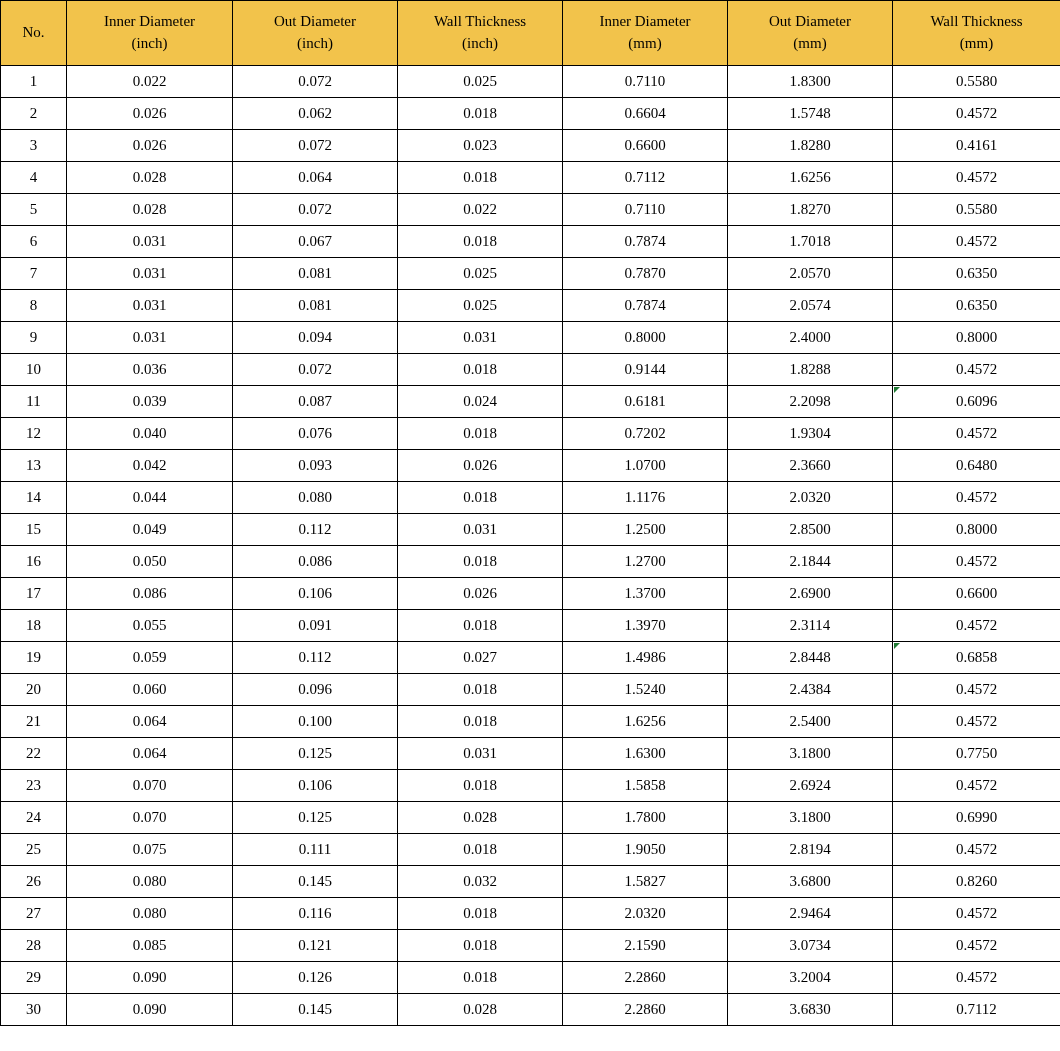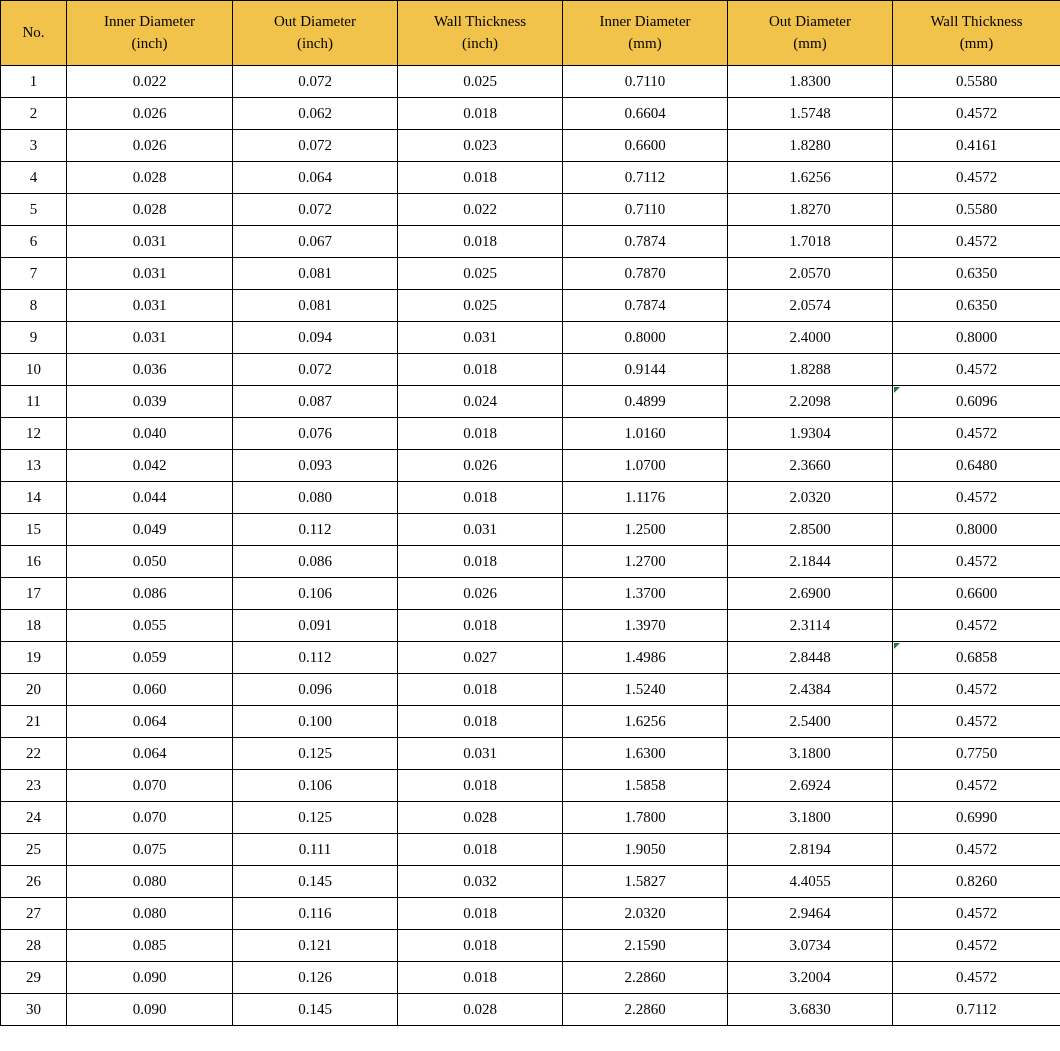--- a/index.html
+++ b/index.html
@@ -184,30 +184,30 @@
         <td>0.018</td>
         <td>0.9144</td>
         <td>1.8288</td>
         <td>0.4572</td>
       </tr>
       <tr>
         <td>11</td>
         <td>0.039</td>
         <td>0.087</td>
         <td>0.024</td>
-        <td>0.4899</td>
+        <td>0.6181</td>
         <td>2.2098</td>
         <td class="green-marker">0.6096</td>
       </tr>
       <tr>
         <td>12</td>
         <td>0.040</td>
         <td>0.076</td>
         <td>0.018</td>
-        <td>1.0160</td>
+        <td>0.7202</td>
         <td>1.9304</td>
         <td>0.4572</td>
       </tr>
       <tr>
         <td>13</td>
         <td>0.042</td>
         <td>0.093</td>
         <td>0.026</td>
         <td>1.0700</td>
         <td>2.3660</td>
@@ -320,21 +320,21 @@
         <td>1.9050</td>
         <td>2.8194</td>
         <td>0.4572</td>
       </tr>
       <tr>
         <td>26</td>
         <td>0.080</td>
         <td>0.145</td>
         <td>0.032</td>
         <td>1.5827</td>
-        <td>4.4055</td>
+        <td>3.6800</td>
         <td>0.8260</td>
       </tr>
       <tr>
         <td>27</td>
         <td>0.080</td>
         <td>0.116</td>
         <td>0.018</td>
         <td>2.0320</td>
         <td>2.9464</td>
         <td>0.4572</td>

